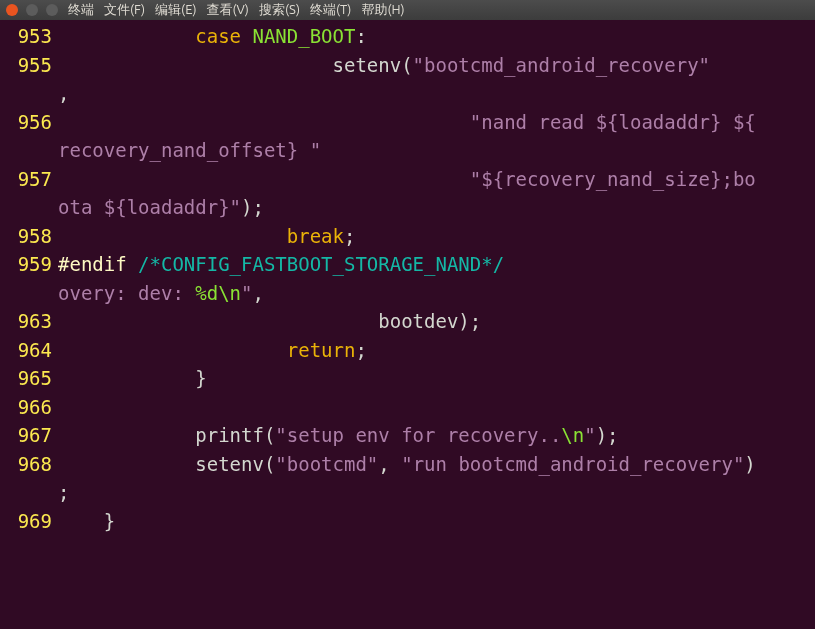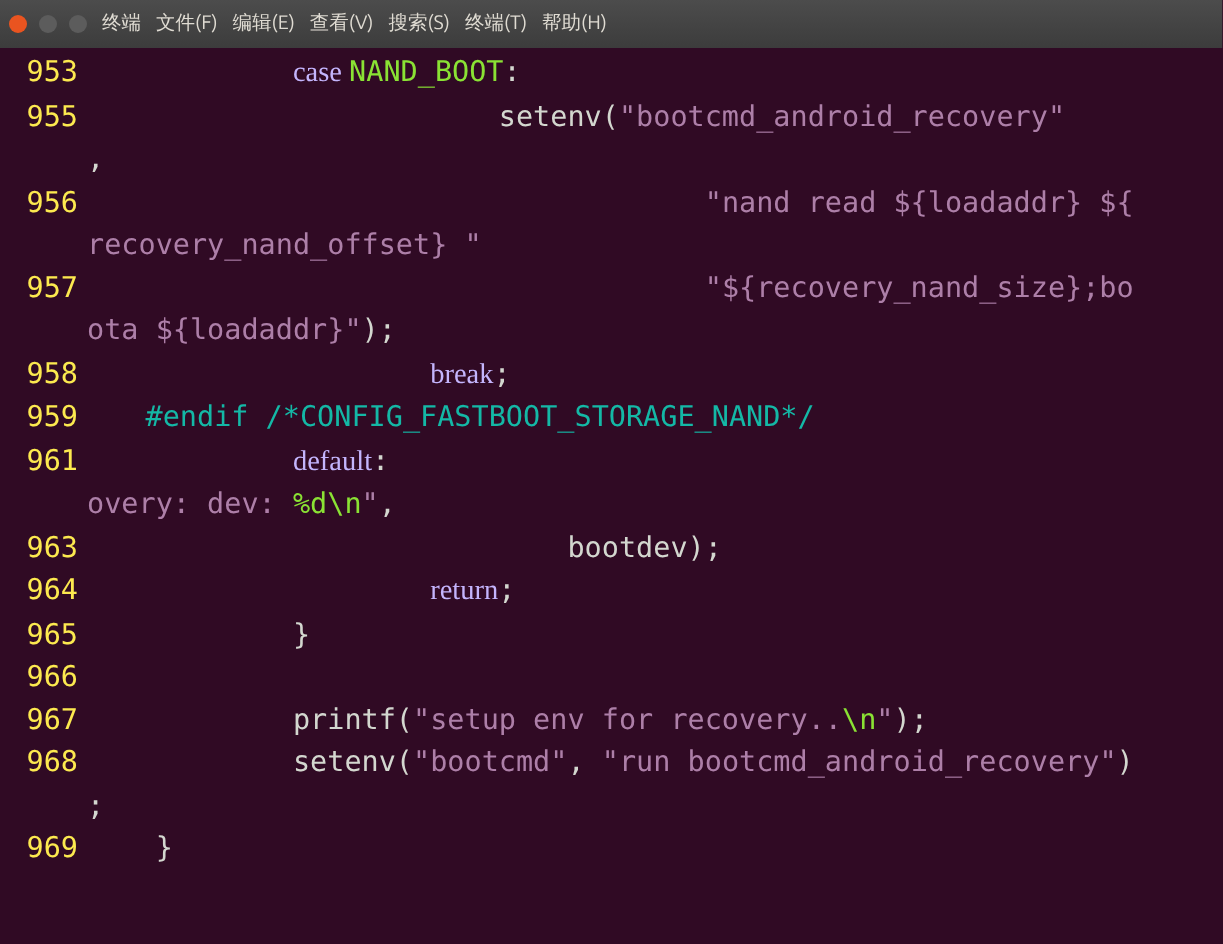--- a/index.html
+++ b/index.html
@@ -8,21 +8,21 @@
       background: #300a24;
       color: #d3d7cf;
       width: 815px;
       height: 629px;
       overflow: hidden;
       font-size: 19px;
       line-height: 1.5;
     }
     .titlebar {
       background: linear-gradient(#4c4c4c, #3c3c3c);
-      height: 32px;
+      height: 20px;
       display: flex;
       align-items: center;
       padding: 0 6px;
       font-size: 13px;
       color: #dfdbd2;
       font-family: "Ubuntu", sans-serif;
     }
     .window-buttons { display: flex; gap: 8px; margin-right: 10px; }
     .wb { width: 12px; height: 12px; border-radius: 50%; }
     .wb-close { background: #e95420; }
@@ -34,27 +34,27 @@
     .row { display: flex; white-space: pre; }
     .gutter {
       color: #fce94f;
       width: 58px;
       text-align: right;
       padding-right: 6px;
       flex-shrink: 0;
       user-select: none;
     }
     .code { flex: 1; }
-    .c-keyword { color: #c4b5fd; font-family: Liberation Serif, serif; }
+    .c-keyword { color: #eab308; }
     .c-type    { color: #8ae234; }
     .c-ident   { color: #d3d7cf; }
     .c-string  { color: #ad7fa8; }
     .c-comment { color: #14b8a6; }
     .c-punct   { color: #d3d7cf; }
-    .c-preproc { color: #14b8a6; margin-left: 39px; }
+    .c-preproc { color: #fef9c3; }
     .c-const   { color: #8ae234; }
   </style>
 </head>
 <body>
 
 <div class="titlebar">
   <div class="window-buttons">
     <div class="wb wb-close"></div>
     <div class="wb wb-min"></div>
     <div class="wb wb-max"></div>
@@ -73,21 +73,20 @@
 <div class="code-area" id="code-area">
     <div class="row"><span class="gutter">953</span><span class="code"><span class="c-ident">            </span><span class="c-keyword">case </span><span class="c-type">NAND_BOOT</span><span class="c-punct">:</span></span></div>
     <div class="row"><span class="gutter">955</span><span class="code"><span class="c-punct">                        setenv(</span><span class="c-string">"bootcmd_android_recovery"</span></span></div>
     <div class="row"><span class="gutter"></span><span class="code"><span class="c-punct">,</span></span></div>
     <div class="row"><span class="gutter">956</span><span class="code"><span class="c-ident">                                    </span><span class="c-string">"nand read ${loadaddr} ${</span></span></div>
     <div class="row"><span class="gutter"></span><span class="code"><span class="c-string">recovery_nand_offset} "</span></span></div>
     <div class="row"><span class="gutter">957</span><span class="code"><span class="c-ident">                                    </span><span class="c-string">"${recovery_nand_size};bo</span></span></div>
     <div class="row"><span class="gutter"></span><span class="code"><span class="c-string">ota ${loadaddr}"</span><span class="c-punct">);</span></span></div>
     <div class="row"><span class="gutter">958</span><span class="code"><span class="c-ident">                    </span><span class="c-keyword">break</span><span class="c-punct">;</span></span></div>
     <div class="row"><span class="gutter">959</span><span class="code"><span class="c-preproc">#endif </span><span class="c-comment">/*CONFIG_FASTBOOT_STORAGE_NAND*/</span></span></div>
-    <div class="row"><span class="gutter">961</span><span class="code"><span class="c-ident">            </span><span class="c-keyword">default</span><span class="c-punct">:</span></span></div>
     <div class="row"><span class="gutter"></span><span class="code"><span class="c-string">overy: dev: </span><span class="c-const">%d</span><span class="c-const">\n</span><span class="c-string">"</span><span class="c-punct">,</span></span></div>
     <div class="row"><span class="gutter">963</span><span class="code"><span class="c-punct">                            bootdev);</span></span></div>
     <div class="row"><span class="gutter">964</span><span class="code"><span class="c-ident">                    </span><span class="c-keyword">return</span><span class="c-punct">;</span></span></div>
     <div class="row"><span class="gutter">965</span><span class="code"><span class="c-punct">            }</span></span></div>
     <div class="row"><span class="gutter">966</span><span class="code"> </span></div>
     <div class="row"><span class="gutter">967</span><span class="code"><span class="c-punct">            printf(</span><span class="c-string">"setup env for recovery..</span><span class="c-const">\n</span><span class="c-string">"</span><span class="c-punct">);</span></span></div>
     <div class="row"><span class="gutter">968</span><span class="code"><span class="c-punct">            setenv(</span><span class="c-string">"bootcmd"</span><span class="c-punct">, </span><span class="c-string">"run bootcmd_android_recovery"</span><span class="c-punct">)</span></span></div>
     <div class="row"><span class="gutter"></span><span class="code"><span class="c-punct">;</span></span></div>
     <div class="row"><span class="gutter">969</span><span class="code"><span class="c-punct">    }</span></span></div>
   </div>

